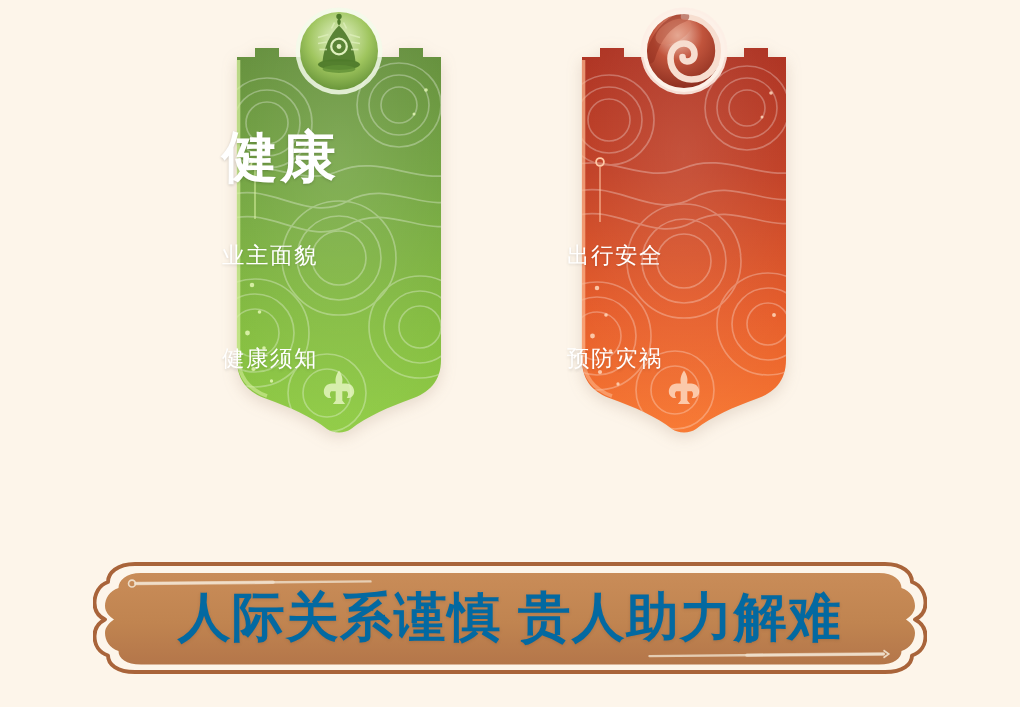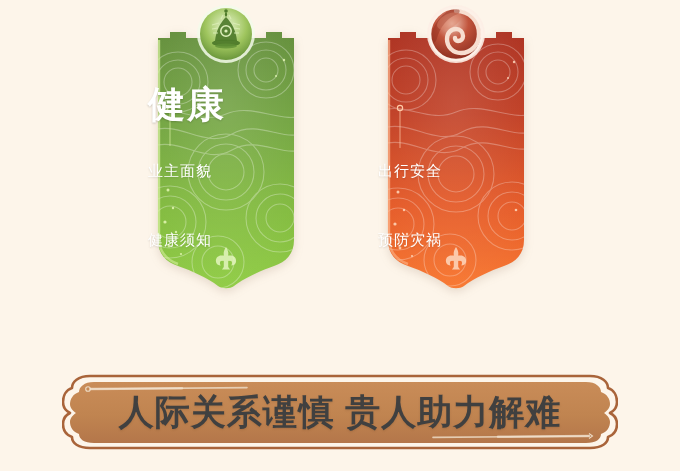--- a/index.html
+++ b/index.html
@@ -113,21 +113,21 @@
     height: 76px;
   }
   .banner-text {
     position: absolute;
     left: 0; right: 0;
     top: 16px;
     text-align: center;
     font-size: 35px;
     line-height: 44px;
     font-weight: 700;
-    color: #404040;
+    color: #0369a1;
     letter-spacing: 1px;
     z-index: 3;
     text-shadow: 0 1px 2px rgba(110,70,40,0.25);
     white-space: nowrap;
   }
 </style>
 </head>
 <body>
 
 <div id="stage">

